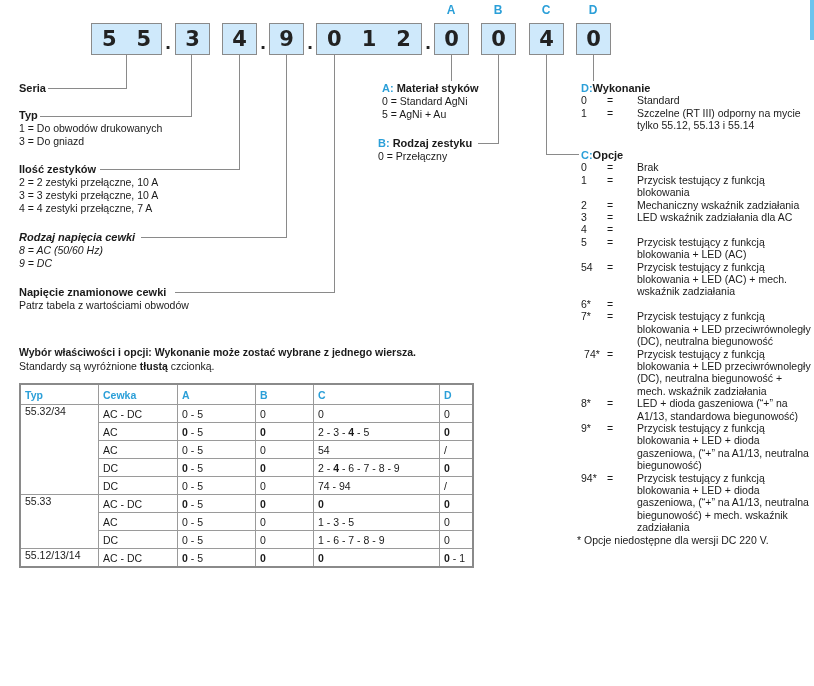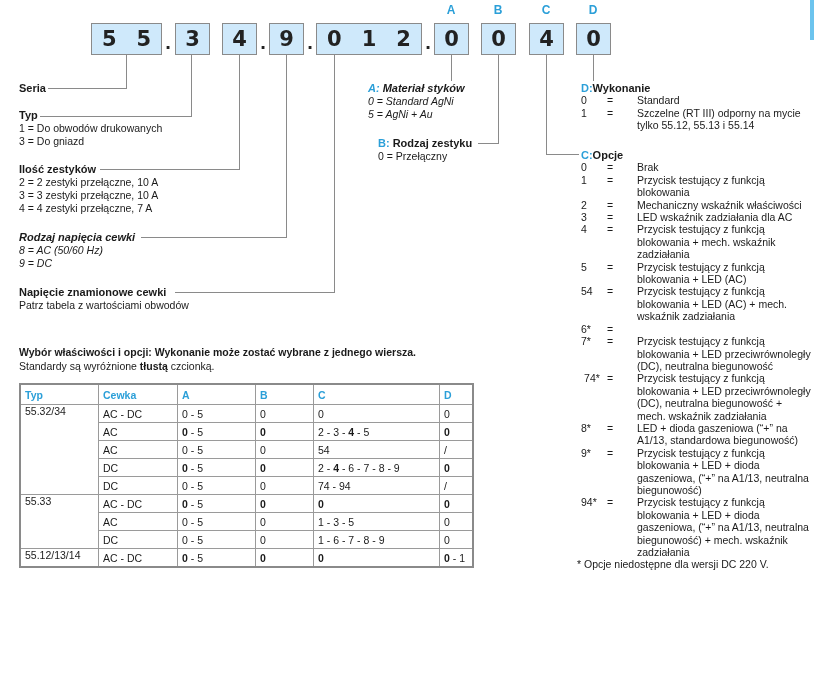--- a/index.html
+++ b/index.html
@@ -109,21 +109,21 @@
   <div class="h">Rodzaj napięcia cewki</div>
   <div>8 = AC (50/60 Hz)</div>
   <div>9 = DC</div>
 </div>
 
 <div class="abs txt" style="left:19px;top:286px;">
   <div class="h">Napięcie znamionowe cewki</div>
   <div>Patrz tabela z wartościami obwodów</div>
 </div>
 
-<div class="abs txt" style="left:368px;top:82px;font-style:italic;">
+<div class="abs txt" style="left:382px;top:82px;">
   <div class="h"><span class="acc">A:</span> <span>Materiał styków</span></div>
   <div>0 = Standard AgNi</div>
   <div>5 = AgNi + Au</div>
 </div>
 <div class="abs txt" style="left:378px;top:137px;">
   <div class="h"><span class="acc">B:</span> <span>Rodzaj zestyku</span></div>
   <div>0 = Przełączny</div>
 </div>
 
 <div class="opt" style="top:82px;">
@@ -151,31 +151,30 @@
         <span class="opt-desc" style="width: 175px;">Brak</span>
       </div>
       <div class="opt-row">
         <span class="opt-code" style="text-align: left; width: 22px;">1</span>
         <span class="opt-eq" style="width: 14px;">=</span>
         <span class="opt-desc" style="width: 175px;">Przycisk testujący z funkcją blokowania</span>
       </div>
       <div class="opt-row">
         <span class="opt-code" style="text-align: left; width: 22px;">2</span>
         <span class="opt-eq" style="width: 14px;">=</span>
-        <span class="opt-desc" style="width: 175px;">Mechaniczny wskaźnik właściwości</span>
+        <span class="opt-desc" style="width: 175px;">Mechaniczny wskaźnik zadziałania</span>
       </div>
       <div class="opt-row">
         <span class="opt-code" style="text-align: left; width: 22px;">3</span>
         <span class="opt-eq" style="width: 14px;">=</span>
         <span class="opt-desc" style="width: 175px;">LED wskaźnik zadziałania dla AC</span>
       </div>
       <div class="opt-row">
         <span class="opt-code" style="text-align: left; width: 22px;">4</span>
         <span class="opt-eq" style="width: 14px;">=</span>
-        <span class="opt-desc" style="width: 175px;">Przycisk testujący z funkcją blokowania + mech. wskaźnik zadziałania</span>
       </div>
       <div class="opt-row">
         <span class="opt-code" style="text-align: left; width: 22px;">5</span>
         <span class="opt-eq" style="width: 14px;">=</span>
         <span class="opt-desc" style="width: 175px;">Przycisk testujący z funkcją blokowania + LED (AC)</span>
       </div>
       <div class="opt-row">
         <span class="opt-code" style="text-align: left; width: 22px;">54</span>
         <span class="opt-eq" style="width: 14px;">=</span>
         <span class="opt-desc" style="width: 175px;">Przycisk testujący z funkcją blokowania + LED (AC) + mech. wskaźnik zadziałania</span>

